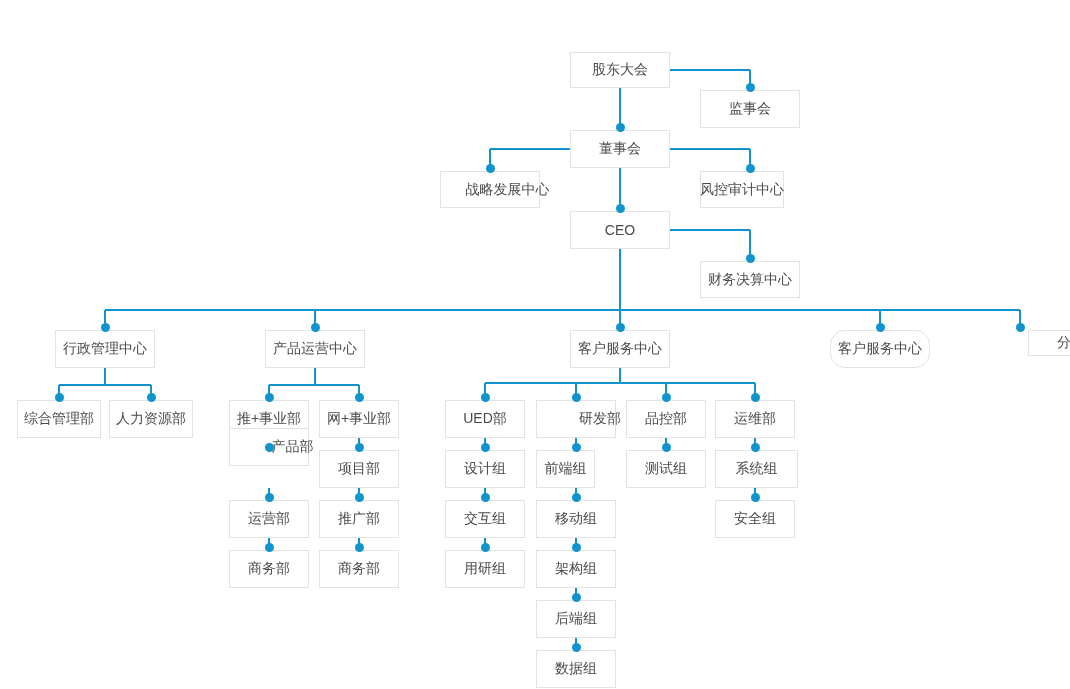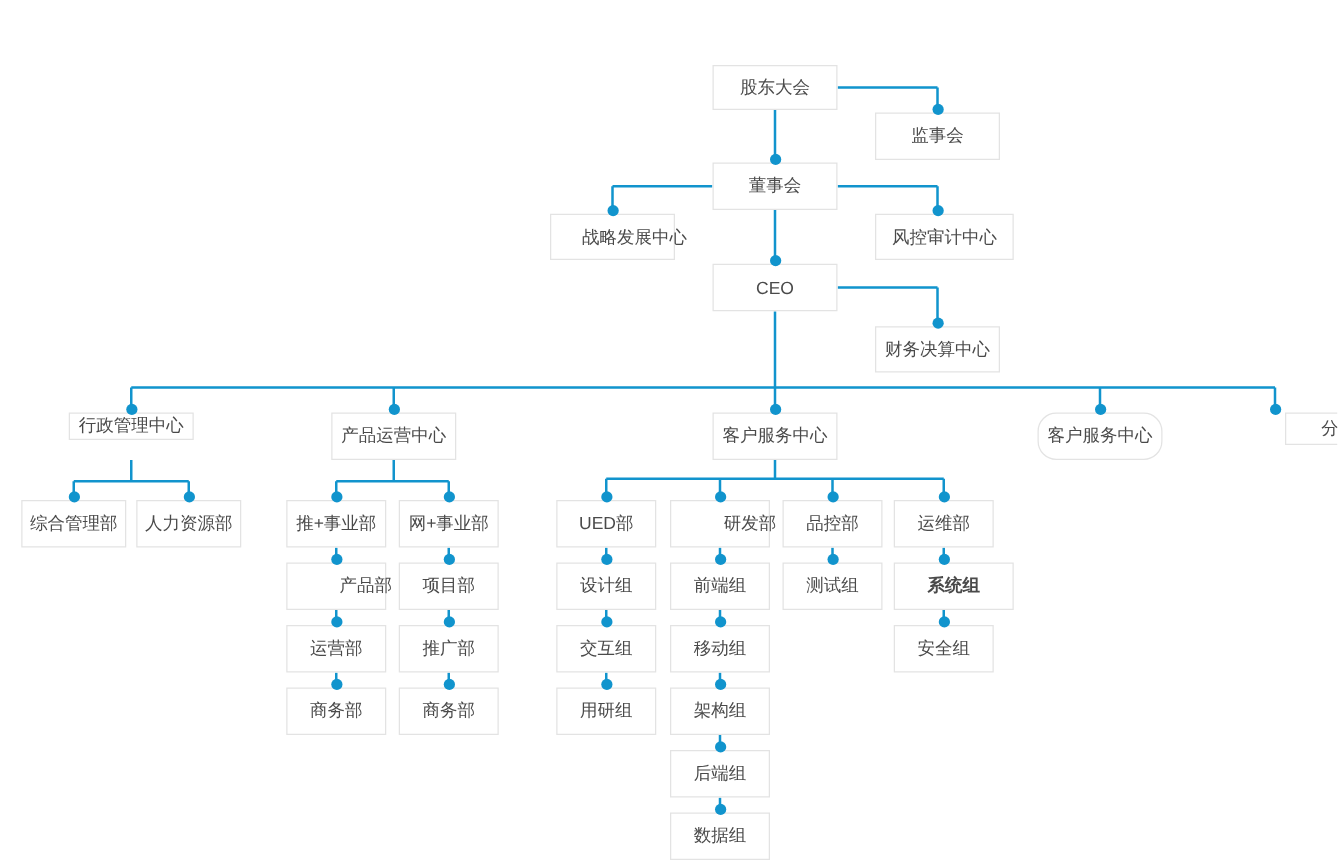--- a/index.html
+++ b/index.html
@@ -94,42 +94,42 @@
     <div class="line" style="left: 575px; top: 538px; width: 2px; height: 9px;"></div>
     <div class="line" style="left: 575px; top: 588px; width: 2px; height: 9px;"></div>
     <div class="line" style="left: 575px; top: 638px; width: 2px; height: 9px;"></div>
     <div class="line" style="left: 665px; top: 438px; width: 2px; height: 9px;"></div>
     <div class="line" style="left: 754px; top: 438px; width: 2px; height: 9px;"></div>
     <div class="line" style="left: 754px; top: 488px; width: 2px; height: 9px;"></div>
     <div class="node" style="left: 570px; top: 52px; width: 100px; height: 36px;">股东大会</div>
     <div class="node" style="left: 700px; top: 90px; width: 100px; height: 38px;">监事会</div>
     <div class="node" style="left: 570px; top: 130px; width: 100px; height: 38px;">董事会</div>
     <div class="node" style="left: 440px; top: 171px; width: 100px; height: 37px; padding-left: 35px;">战略发展中心</div>
-    <div class="node" style="left: 700px; top: 171px; width: 111px; height: 37px;">风控审计中心</div>
+    <div class="node" style="left: 700px; top: 171px; width: 84px; height: 37px;">风控审计中心</div>
     <div class="node" style="left: 570px; top: 211px; width: 100px; height: 38px;">CEO</div>
     <div class="node" style="left: 700px; top: 261px; width: 100px; height: 37px;">财务决算中心</div>
-    <div class="node" style="left: 55px; top: 330px; width: 100px; height: 22px;">行政管理中心</div>
+    <div class="node" style="left: 55px; top: 330px; width: 100px; height: 38px;">行政管理中心</div>
     <div class="node" style="left: 265px; top: 330px; width: 100px; height: 38px;">产品运营中心</div>
     <div class="node" style="left: 570px; top: 330px; width: 100px; height: 38px;">客户服务中心</div>
     <div class="node" style="left: 830px; top: 330px; width: 100px; height: 38px; border-radius: 15px;">客户服务中心</div>
     <div class="node" style="left: 1028px; top: 330px; width: 100px; height: 26px;">分公司</div>
     <div class="node" style="left: 17px; top: 400px; width: 84px; height: 38px;">综合管理部</div>
     <div class="node" style="left: 109px; top: 400px; width: 84px; height: 38px;">人力资源部</div>
     <div class="node" style="left: 229px; top: 400px; width: 80px; height: 38px;">推+事业部</div>
     <div class="node" style="left: 319px; top: 400px; width: 80px; height: 38px;">网+事业部</div>
     <div class="node" style="left: 445px; top: 400px; width: 80px; height: 38px;">UED部</div>
     <div class="node" style="left: 536px; top: 400px; width: 80px; height: 38px; padding-left: 48px;">研发部</div>
     <div class="node" style="left: 626px; top: 400px; width: 80px; height: 38px;">品控部</div>
     <div class="node" style="left: 715px; top: 400px; width: 80px; height: 38px;">运维部</div>
-    <div class="node" style="left: 229px; top: 450px; width: 80px; height: 38px; padding-left: 47px;">产品部</div>
+    <div class="node" style="left: 229px; top: 428px; width: 80px; height: 38px; padding-left: 47px;">产品部</div>
     <div class="node" style="left: 319px; top: 450px; width: 80px; height: 38px;">项目部</div>
     <div class="node" style="left: 445px; top: 450px; width: 80px; height: 38px;">设计组</div>
-    <div class="node" style="left: 536px; top: 450px; width: 80px; height: 38px;">前端组</div>
+    <div class="node" style="left: 536px; top: 450px; width: 59px; height: 38px;">前端组</div>
     <div class="node" style="left: 626px; top: 450px; width: 80px; height: 38px;">测试组</div>
-    <div class="node" style="left: 715px; top: 450px; width: 96px; height: 38px; font-weight: bold;">系统组</div>
+    <div class="node" style="left: 715px; top: 450px; width: 83px; height: 38px;">系统组</div>
     <div class="node" style="left: 229px; top: 500px; width: 80px; height: 38px;">运营部</div>
     <div class="node" style="left: 319px; top: 500px; width: 80px; height: 38px;">推广部</div>
     <div class="node" style="left: 445px; top: 500px; width: 80px; height: 38px;">交互组</div>
     <div class="node" style="left: 536px; top: 500px; width: 80px; height: 38px;">移动组</div>
     <div class="node" style="left: 715px; top: 500px; width: 80px; height: 38px;">安全组</div>
     <div class="node" style="left: 229px; top: 550px; width: 80px; height: 38px;">商务部</div>
     <div class="node" style="left: 319px; top: 550px; width: 80px; height: 38px;">商务部</div>
     <div class="node" style="left: 445px; top: 550px; width: 80px; height: 38px;">用研组</div>
     <div class="node" style="left: 536px; top: 550px; width: 80px; height: 38px; font-family: Liberation Mono, monospace;">架构组</div>
     <div class="node" style="left: 536px; top: 600px; width: 80px; height: 38px;">后端组</div>

